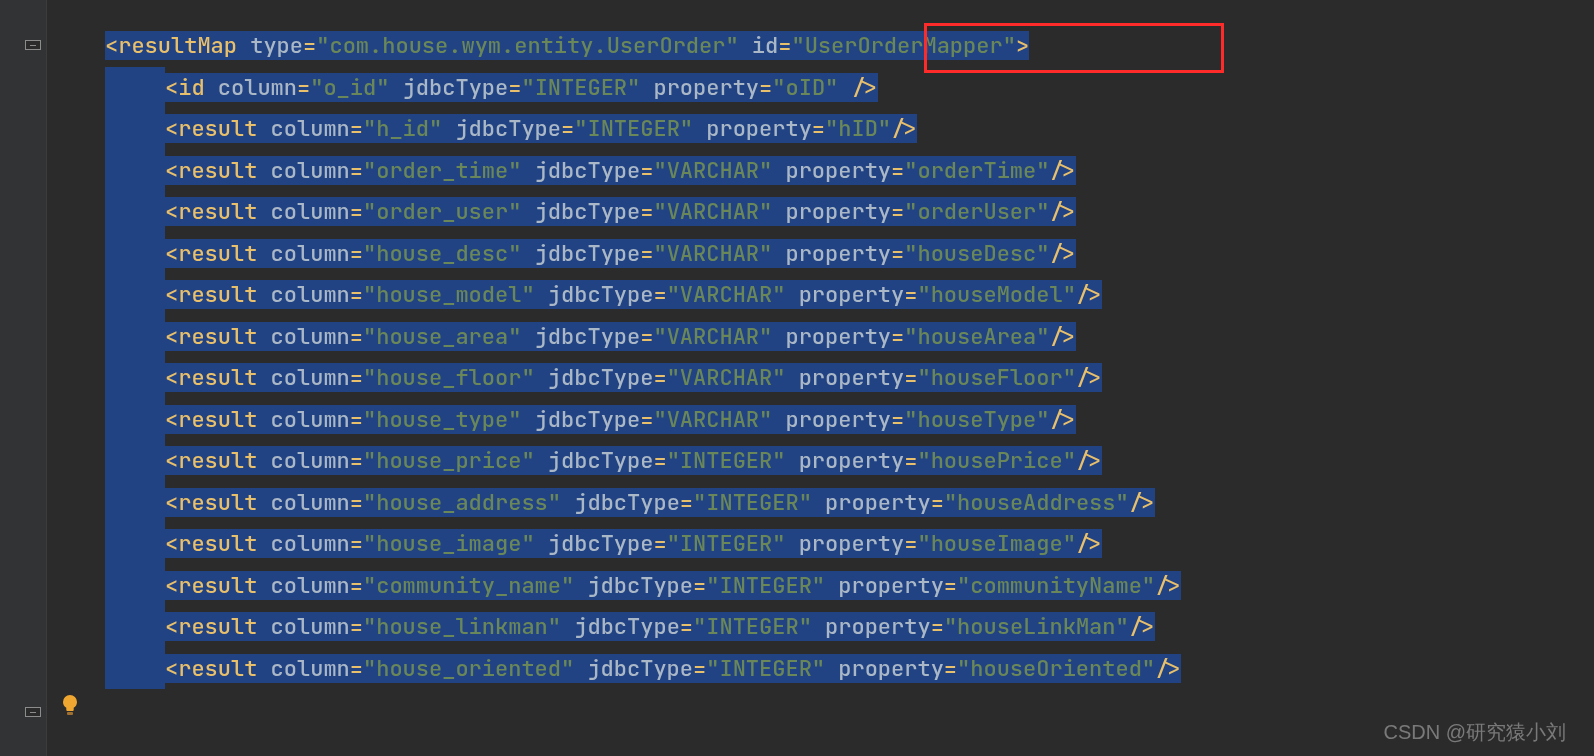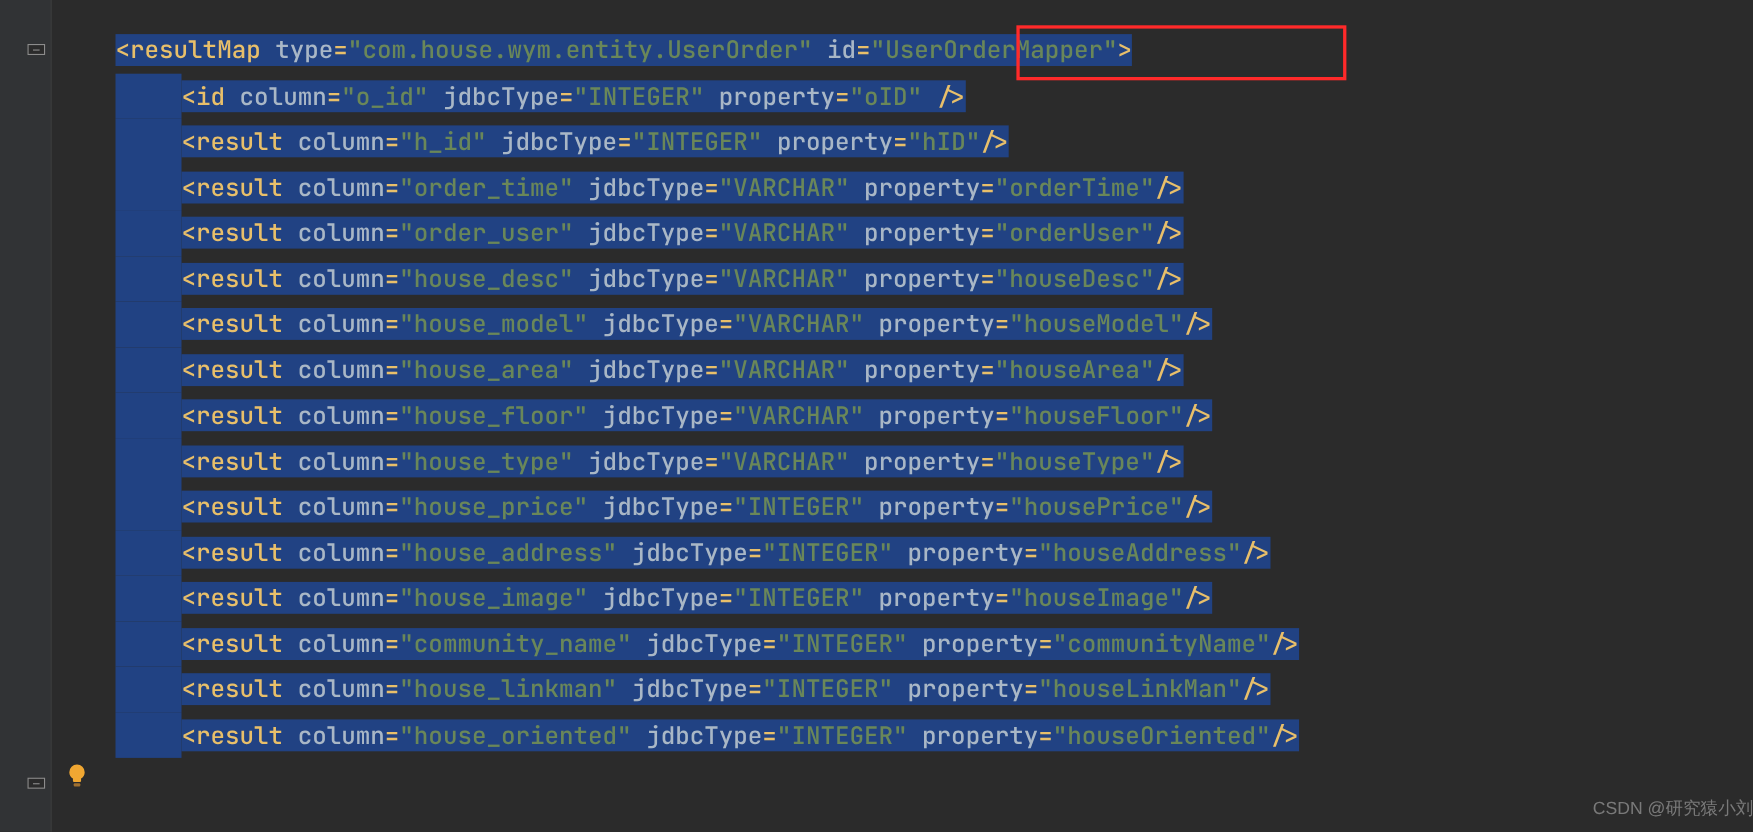--- a/index.html
+++ b/index.html
@@ -69,25 +69,25 @@
     .attr { color: #a9b7c6; }
     .str { color: #6a8759; }
     .hl-red {
       position: absolute;
       border: 3px solid #ff2a2a;
       pointer-events: none;
       z-index: 10;
     }
     .watermark {
       position: absolute;
-      right: 0;
+      right: 28px;
       bottom: 10px;
       color: rgba(200,200,200,0.5);
       font-family: sans-serif;
-      font-size: 16px;
+      font-size: 20px;
     }
   </style>
 </head>
 <body>
 
 <div class="gutter">
   <div class="gutter-icon fold-icon top"></div>
   <div class="gutter-icon fold-icon bottom"></div>
 </div>
 

